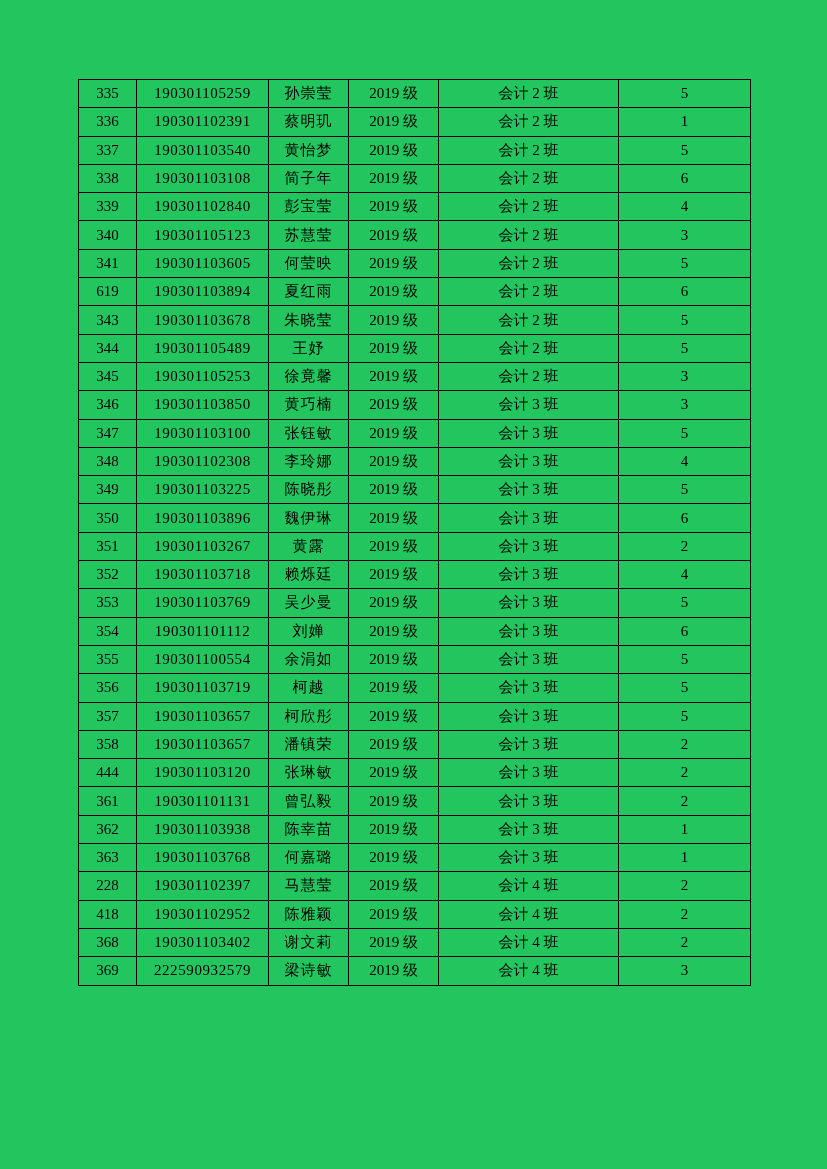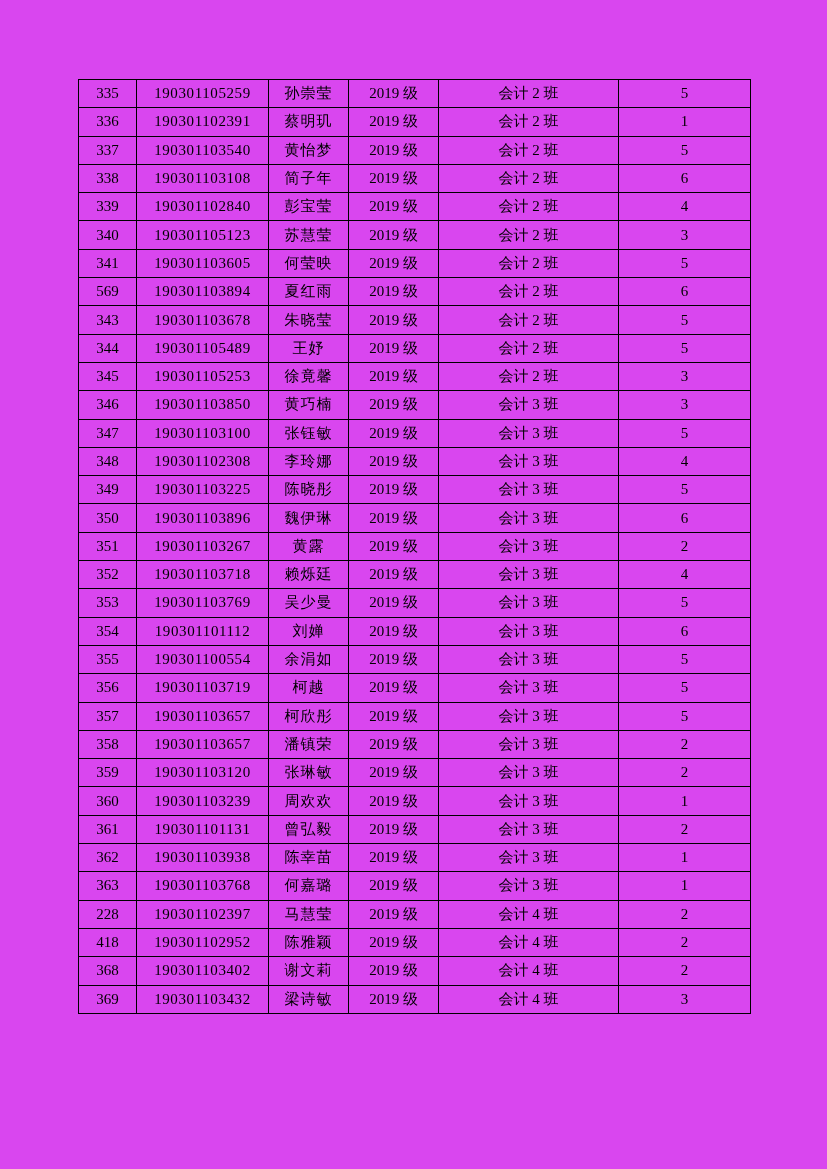--- a/index.html
+++ b/index.html
@@ -4,21 +4,21 @@
 <style>
   html, body {
     margin: 0;
     padding: 0;
     background: #ffffff;
   }
   .page {
     position: relative;
     width: 827px;
     height: 1169px;
-    background: #d946ef;
+    background: #22c55e;
     overflow: hidden;
     font-family: "Liberation Serif", "DejaVu Serif", serif;
   }
   table.roster {
     position: absolute;
     left: 78px;
     top: 79px;
     width: 672px;
     border-collapse: collapse;
     table-layout: fixed;
@@ -106,21 +106,21 @@
         </tr>
         <tr>
           <td class="col-row-no">341</td>
           <td class="col-id">190301103605</td>
           <td class="col-name">何莹映</td>
           <td class="col-grade">2019 级</td>
           <td class="col-class">会计 2 班</td>
           <td class="col-count">5</td>
         </tr>
         <tr>
-          <td class="col-row-no">569</td>
+          <td class="col-row-no">619</td>
           <td class="col-id">190301103894</td>
           <td class="col-name">夏红雨</td>
           <td class="col-grade">2019 级</td>
           <td class="col-class">会计 2 班</td>
           <td class="col-count">6</td>
         </tr>
         <tr>
           <td class="col-row-no">343</td>
           <td class="col-id">190301103678</td>
           <td class="col-name">朱晓莹</td>
@@ -242,34 +242,26 @@
         </tr>
         <tr>
           <td class="col-row-no">358</td>
           <td class="col-id">190301103657</td>
           <td class="col-name">潘镇荣</td>
           <td class="col-grade">2019 级</td>
           <td class="col-class">会计 3 班</td>
           <td class="col-count">2</td>
         </tr>
         <tr>
-          <td class="col-row-no">359</td>
+          <td class="col-row-no">444</td>
           <td class="col-id">190301103120</td>
           <td class="col-name">张琳敏</td>
           <td class="col-grade">2019 级</td>
           <td class="col-class">会计 3 班</td>
           <td class="col-count">2</td>
-        </tr>
-        <tr>
-          <td class="col-row-no">360</td>
-          <td class="col-id">190301103239</td>
-          <td class="col-name">周欢欢</td>
-          <td class="col-grade">2019 级</td>
-          <td class="col-class">会计 3 班</td>
-          <td class="col-count">1</td>
         </tr>
         <tr>
           <td class="col-row-no">361</td>
           <td class="col-id">190301101131</td>
           <td class="col-name">曾弘毅</td>
           <td class="col-grade">2019 级</td>
           <td class="col-class">会计 3 班</td>
           <td class="col-count">2</td>
         </tr>
         <tr>
@@ -307,21 +299,21 @@
         <tr>
           <td class="col-row-no">368</td>
           <td class="col-id">190301103402</td>
           <td class="col-name">谢文莉</td>
           <td class="col-grade">2019 级</td>
           <td class="col-class">会计 4 班</td>
           <td class="col-count">2</td>
         </tr>
         <tr>
           <td class="col-row-no">369</td>
-          <td class="col-id">190301103432</td>
+          <td class="col-id">222590932579</td>
           <td class="col-name">梁诗敏</td>
           <td class="col-grade">2019 级</td>
           <td class="col-class">会计 4 班</td>
           <td class="col-count">3</td>
         </tr>
       </tbody>
   </table>
 </div>
 
 </body></html>

